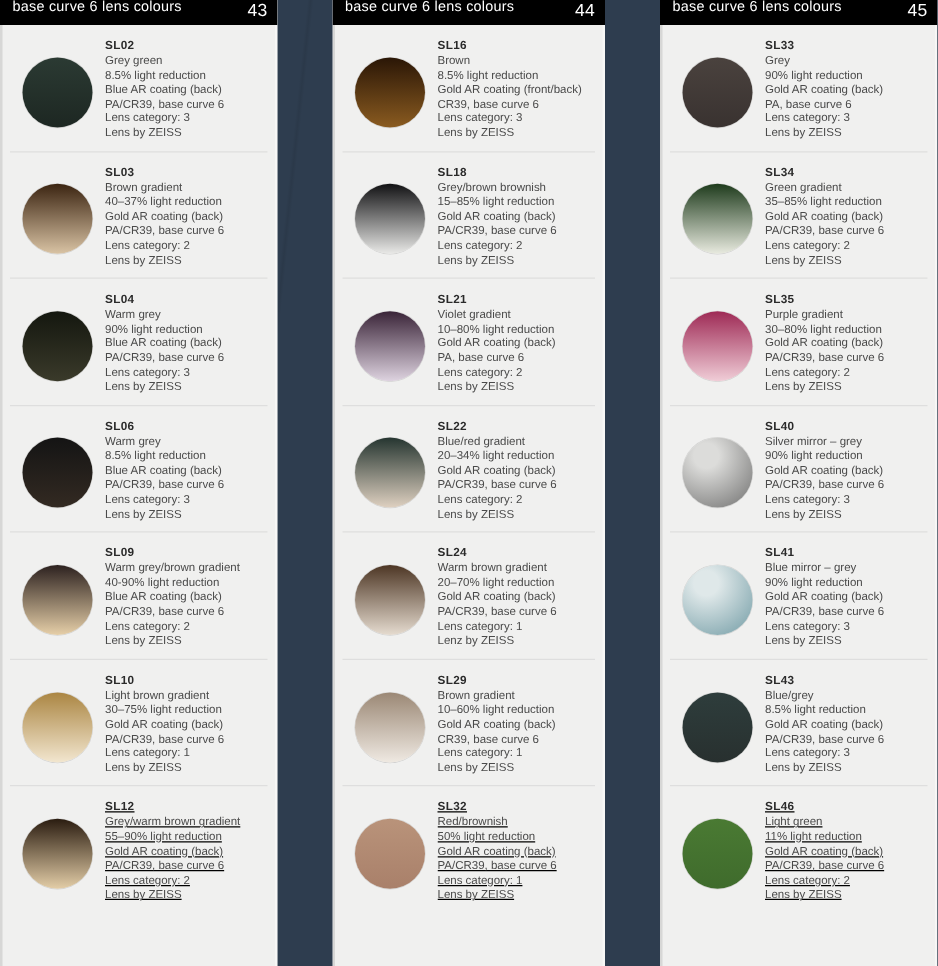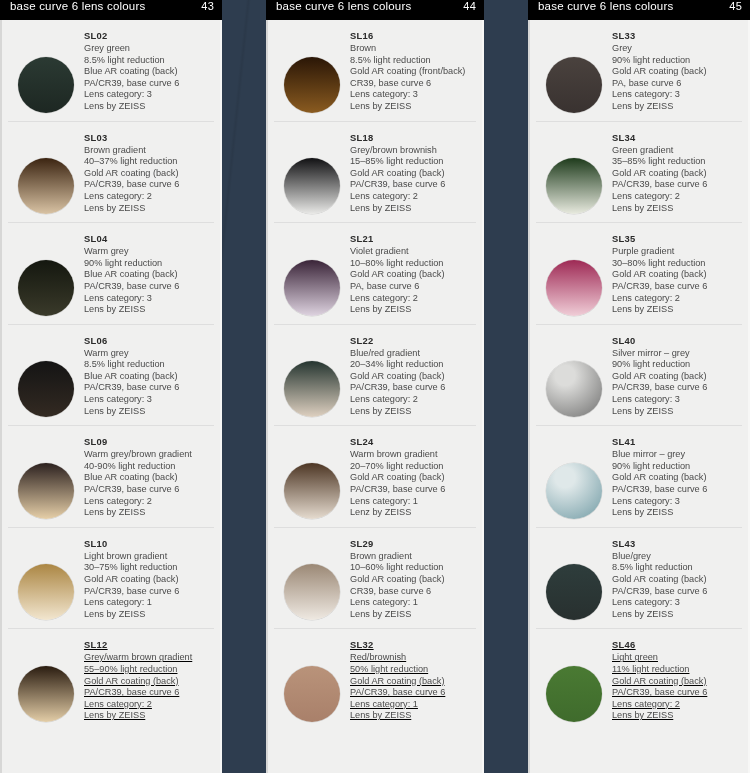--- a/index.html
+++ b/index.html
@@ -41,26 +41,26 @@
     height:20px;flex:0 0 20px;
     background:#000000;
     color:#ffffff;
     display:flex;
     font-size:11.5px;letter-spacing:.2px;
     padding:0 8px 0 10px;
     box-sizing:border-box;
     position:relative;z-index:3;
   }
   .hdr .title{flex:1 1 auto;white-space:nowrap;overflow:hidden;}
-  .hdr .pg{flex:0 0 auto;font-size:11px;}
+  .hdr .pg{flex:0 0 auto;font-size:14px;}
 
   .list{flex:1 1 auto;padding:0 8px;box-sizing:border-box;}
 
   .item{
-    display:flex;align-items:flex-end;
+    display:flex;align-items:center;
     padding:9px 0 8px 0;
     border-bottom:1px solid #dedede;
     box-sizing:border-box;
   }
   .item:last-child{border-bottom:none;text-decoration:underline;}
 
   .swatch-wrap{flex:0 0 auto;width:76px;display:flex;align-items:flex-start;justify-content:center;padding-top:6px;}
   .swatch{
     width:56px;height:56px;border-radius:50%;
     box-shadow:0 0 0 .5px rgba(0,0,0,.12);

